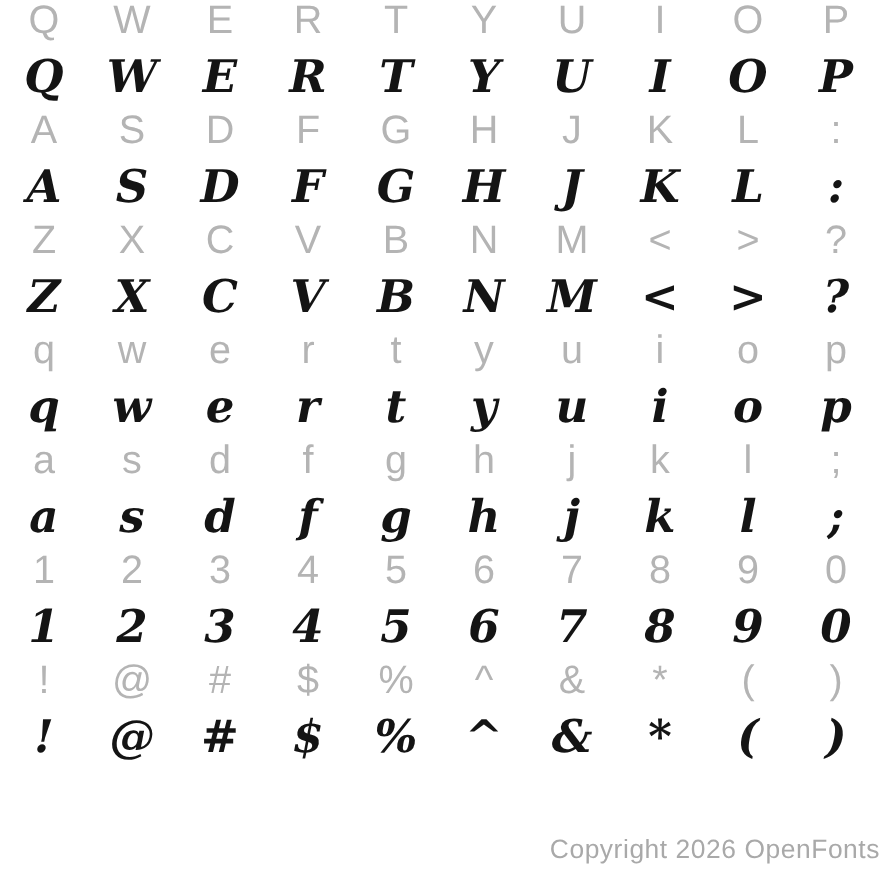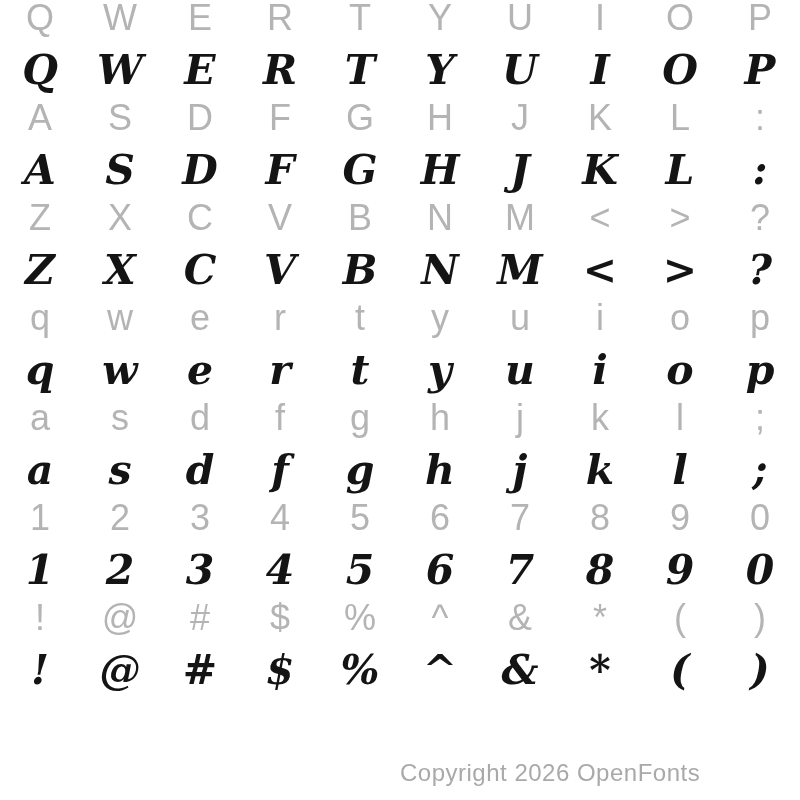--- a/index.html
+++ b/index.html
@@ -43,21 +43,21 @@
     font-style: italic;
     font-size: 41px;
     line-height: 1;
     color: var(--spec-color, #141414);
   }
   .footer {
     position: absolute;
     top: 761px;
     left: 400px;
     width: 400px;
-    text-align: left;
+    text-align: right;
     font-family: "Liberation Sans", "DejaVu Sans", sans-serif;
     font-size: 24px;
     line-height: 1;
     letter-spacing: 0.5px;
     color: var(--footer-color, #a9a9a9);
   }
 </style>
 </head>
 <body>
 

